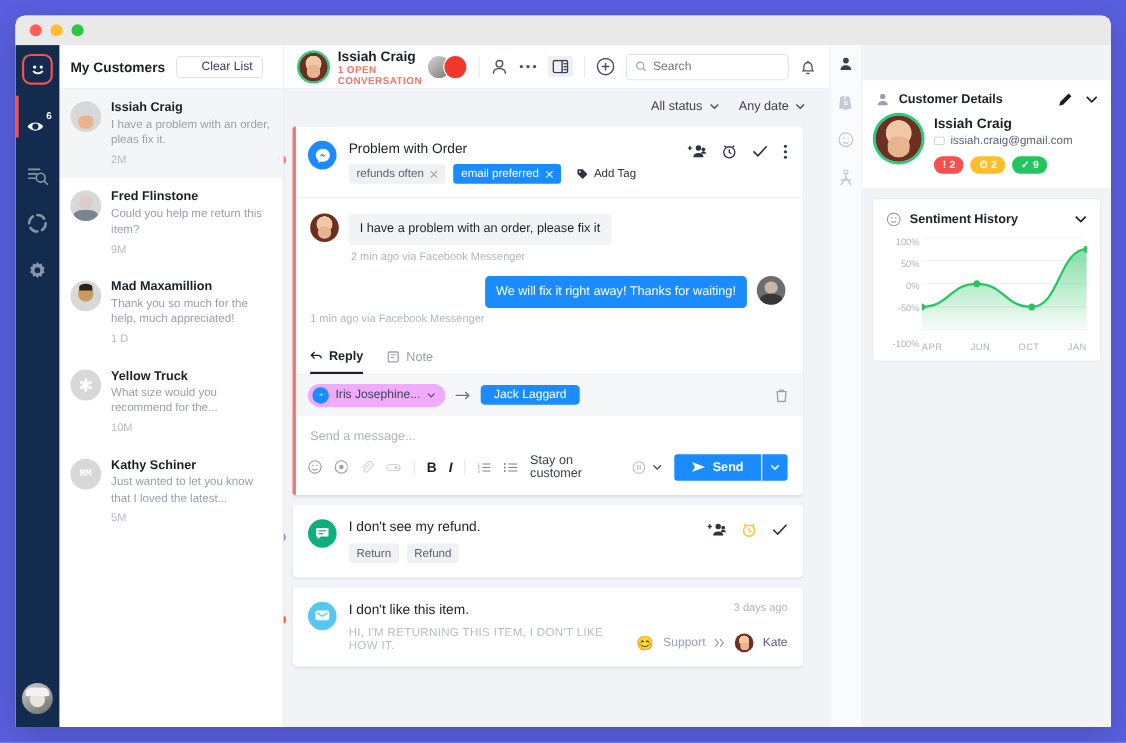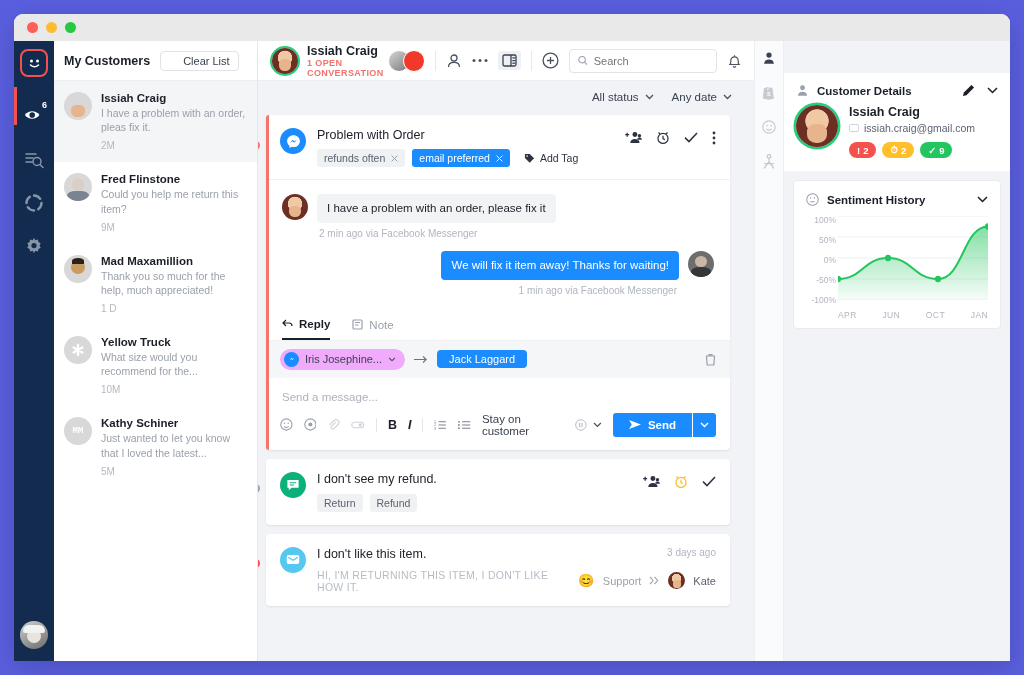--- a/index.html
+++ b/index.html
@@ -109,21 +109,21 @@
   .tag.blue { background: #1a8cff; color: #fff; }
   .tag.add { color: #2d3342; display: flex; gap: 5px; align-items: center; }
   .chead-acts { margin-left: auto; display: flex; align-items: center; gap: 14px; padding-top: 2px; }
 
   .msgs { padding: 14px 16px 12px 16px; }
   .mrow { display: flex; gap: 9px; align-items: flex-start; }
   .bub { font-size: 11.5px; border-radius: 4px; padding: 7px 10px; max-width: 330px; line-height: 1.3; }
   .bub.in { background: #f2f3f5; color: #1b1f27; }
   .bub.out { background: #1a8cff; color: #fff; }
   .meta { font-size: 10px; color: #b0b5bf; margin: 5px 0 12px 37px; }
-  .meta.r { text-align: right; margin: 5px 37px 0 0; }
+  .meta.r { margin: 5px 37px 0 0; }
   .mav { width: 26px; height: 26px; border-radius: 50%; flex: none; overflow:hidden; position:relative; }
   .a-agent { background:#6d6d6d; }
   .a-agent:before{content:'';position:absolute;left:28%;top:18%;width:44%;height:42%;border-radius:50%;background:#c8b7a8;}
   .a-agent:after{content:'';position:absolute;left:10%;bottom:0;width:80%;height:40%;border-radius:45% 45% 0 0;background:#35363a;}
 
   .rtabs { display: flex; gap: 22px; padding: 0 16px; border-bottom: 1px solid #f0f1f4; }
   .rtab { font-size: 11.5px; color: #9aa0ab; padding: 10px 0 8px; display: flex; align-items: center; gap: 6px; cursor: pointer; }
   .rtab.on { color: #1b1f27; font-weight: bold; border-bottom: 2px solid #1b1f27; }
   .route { background: #f5f6f8; display: flex; align-items: center; gap: 9px; padding: 8px 14px; }
   .route-pill { background: #f0abfc; border-radius: 12px; padding: 3px 9px 3px 4px; display:flex; align-items:center; gap:6px; font-size: 11px; color: #3a4150; cursor: pointer; }
@@ -436,21 +436,21 @@
             </div>
 
             <div class="msgs">
               <div class="mrow">
                 <div class="mav a-issiah"></div>
                 <div class="bub in">I have a problem with an order, please fix it</div>
               </div>
               <div class="meta">2 min ago via Facebook Messenger</div>
 
               <div class="mrow" style="justify-content:flex-end">
-                <div class="bub out">We will fix it item away! Thanks for waiting!</div>
+                <div class="bub out">We will fix it right away! Thanks for waiting!</div>
                 <div class="mav a-agent"></div>
               </div>
               <div class="meta r">1 min ago via Facebook Messenger</div>
             </div>
 
             <div class="rtabs">
               <div class="rtab on">
                 <svg width="11" height="9" viewBox="0 0 11 9">
                     <path d="M4 1L1 4l3 3M1.2 4H7a3 3 0 013 3" fill="none" stroke="#1b1f27" stroke-width="1.2"></path>
                   </svg>
@@ -617,21 +617,21 @@
                 <svg width="14" height="11" viewBox="0 0 15 11">
                   <rect x=".8" y=".8" width="13.4" height="9.4" rx="2" fill="#fff"></rect>
                   <path d="M2.4 3l5.1 3.4L12.6 3" fill="none" stroke="#56c8f0" stroke-width="1.2"></path>
                 </svg>
               </div>
               <div style="flex:1 1 auto;min-width:0">
                 <div style="display:flex;align-items:flex-start">
                   <div class="qtitle">I don't like this item.</div>
                   <div class="timeago" style="margin-left:auto">3 days ago</div>
                 </div>
-                <div style="display:flex;align-items:center;gap:5px">
+                <div style="display:flex;align-items:flex-end;gap:5px">
                   <div class="qsub">HI, I'M RETURNING THIS ITEM, I DON'T LIKE HOW IT.</div>
                   <div style="margin-left:auto;display:flex;align-items:center;gap:8px">
                     <span style="font-size:13px">😊</span>
                     <span style="font-size:11px;color:#9aa0ab">Support</span>
                     <svg width="11" height="9" viewBox="0 0 12 10">
                         <path d="M1 1l3.5 4L1 9M6 1l3.5 4L6 9" fill="none" stroke="#9aa0ab" stroke-width="1.2"></path>
                       </svg>
                     <span class="mav a-issiah" style="width:17px;height:17px;display:inline-block"></span>
                     <span style="font-size:11px;color:#5b6271">Kate</span>
                   </div>
@@ -725,21 +725,21 @@
                 <path d="M1 1l4.5 4.5L10 1" fill="none" stroke="#1b1f27" stroke-width="1.5"></path>
               </svg>
           </div>
 
           <div class="chart-wrap">
             <div class="ylabs">
               <div class="ylab" style="top:4px">100%</div>
               <div class="ylab" style="top:24px">50%</div>
               <div class="ylab" style="top:44px">0%</div>
               <div class="ylab" style="top:64px">-50%</div>
-              <div class="ylab" style="top:84px">-100%</div>
+              <div class="ylab" style="top:96px">-100%</div>
             </div>
             <div class="plot">
               <svg id="sent-svg" width="100%" height="84" viewBox="0 0 160 84" preserveAspectRatio="none">
                 <g id="gridlines" stroke="#eceef1" stroke-width="1">
                     <line x1="0" x2="160" y1="0" y2="0"></line>
                     <line x1="0" x2="160" y1="21" y2="21"></line>
                     <line x1="0" x2="160" y1="42" y2="42"></line>
                     <line x1="0" x2="160" y1="63" y2="63"></line>
                     <line x1="0" x2="160" y1="84" y2="84"></line>
                   </g>

